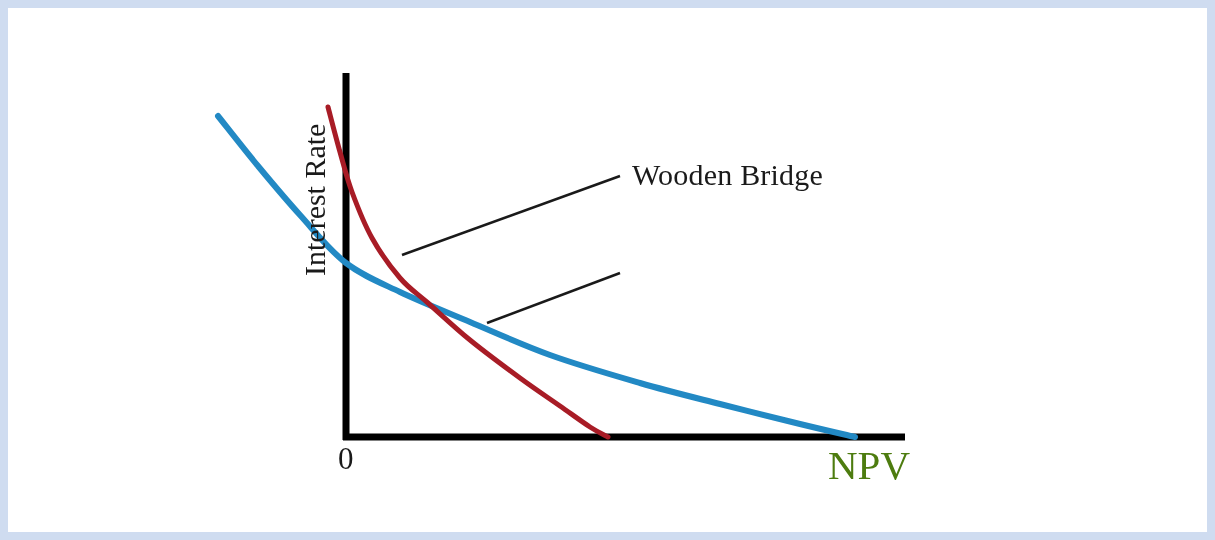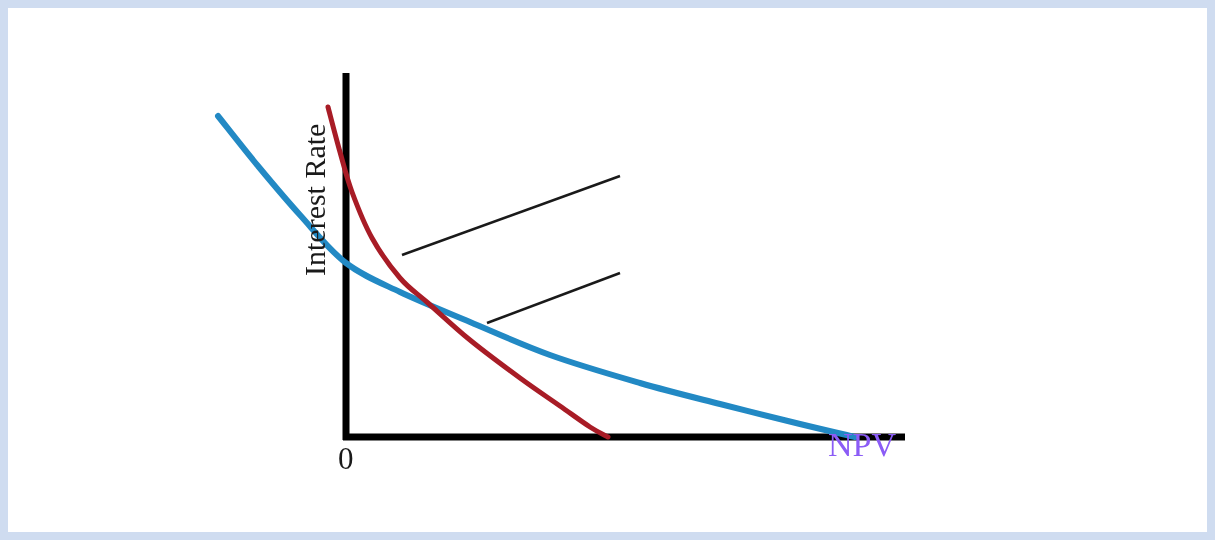--- a/index.html
+++ b/index.html
@@ -63,23 +63,23 @@
     width: 30px;
     font-size: 30px;
     color: #1a1a1a;
     white-space: nowrap;
     transform-origin: left top;
     transform: rotate(-90deg) translate(-100%, 0);
   }
   #axis-label-x {
     position: absolute;
     left: 828px;
-    top: 426px;
-    font-size: 34px;
-    color: #8b5cf6;
+    top: 441px;
+    font-size: 41px;
+    color: #4d7c0f;
     white-space: nowrap;
   }
   #axis-tick-zero {
     position: absolute;
     left: 338px;
     top: 441px;
     font-size: 31px;
     color: #1a1a1a;
     white-space: nowrap;
   }
@@ -95,20 +95,21 @@
     <line class="axis-line" x1="343" y1="437" x2="905" y2="437" stroke-width="7"></line>
 
     <path class="curve" id="curve-wooden-bridge" stroke="#2289c4" stroke-width="6" d="M 218 116 C 224.7 124.3, 244.3 149.5, 258 166 C 271.7 182.5, 285.3 198.8, 300 215 C 314.7 231.2, 329.3 250.2, 346 263 C 362.7 275.8, 379.3 282.2, 400 292 C 420.7 301.8, 445.0 311.5, 470 322 C 495.0 332.5, 521.7 344.8, 550 355 C 578.3 365.2, 611.7 374.8, 640 383 C 668.3 391.2, 693.3 397.2, 720 404 C 746.7 410.8, 777.5 418.5, 800 424 C 822.5 429.5, 845.8 434.8, 855 437"></path>
 
     <path class="curve" id="curve-steel-bridge" stroke="#a81c26" stroke-width="5" d="M 328 107 C 330.0 114.5, 336.0 137.8, 340 152 C 344.0 166.2, 346.7 177.7, 352 192 C 357.3 206.3, 364.0 223.7, 372 238 C 380.0 252.3, 390.7 267.2, 400 278 C 409.3 288.8, 416.3 292.7, 428 303 C 439.7 313.3, 454.7 327.5, 470 340 C 485.3 352.5, 505.0 367.0, 520 378 C 535.0 389.0, 548.3 397.8, 560 406 C 571.7 414.2, 582.0 421.8, 590 427 C 598.0 432.2, 605.0 435.3, 608 437"></path>
 
     <line class="leader-line" x1="402" y1="255" x2="620" y2="176"></line>
     <line class="leader-line" x1="487" y1="323" x2="620" y2="273"></line>
   </svg>
 
+  <div class="series-label" id="label-wooden-bridge">Wooden Bridge</div>
 
 
   <div id="axis-label-y">Interest Rate</div>
 
   <div id="axis-tick-zero">0</div>
 
   <div id="axis-label-x">NPV</div>
 
   <div id="frame-border"></div>
 </div>

